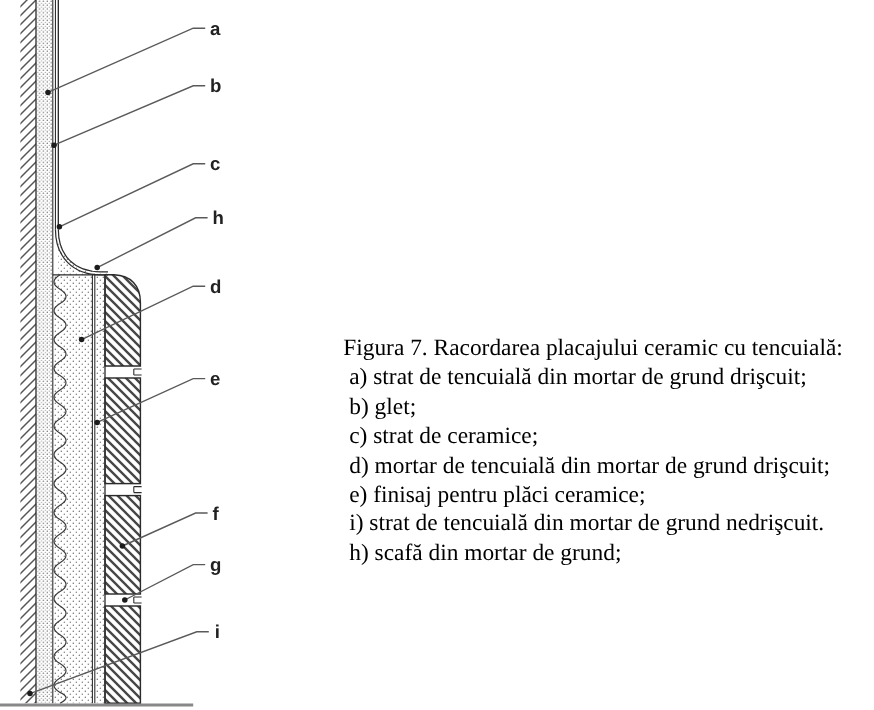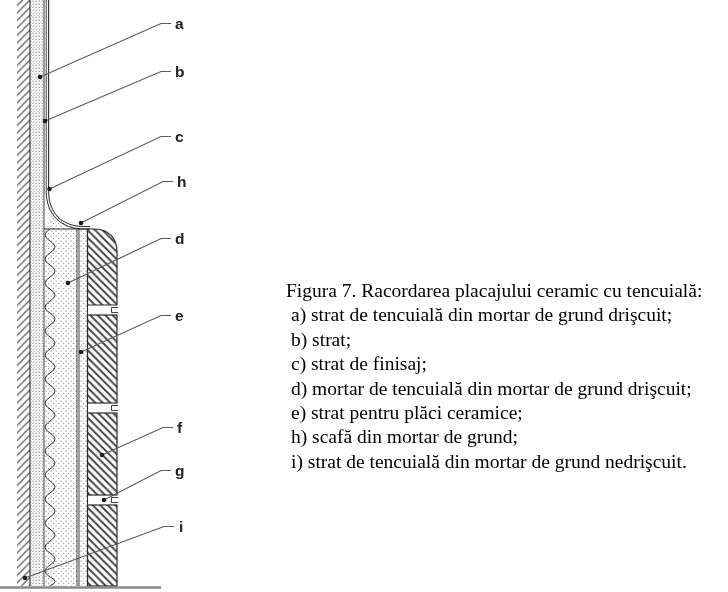--- a/index.html
+++ b/index.html
@@ -151,21 +151,21 @@
       <text class="callout-letter" x="175" y="321">e</text>
       <text class="callout-letter" x="177" y="433">f</text>
       <text class="callout-letter" x="175" y="476">g</text>
       <text class="callout-letter" x="179" y="532">i</text>
     </g>
   </svg>
 
   <div class="textblock">
     <div class="fig-title">Figura 7. Racordarea placajului ceramic cu tencuială:</div>
     <div class="legend-item">a) strat de tencuială din mortar de grund drişcuit;</div>
-    <div class="legend-item">b) strat;</div>
-    <div class="legend-item">c) strat de finisaj;</div>
+    <div class="legend-item">b) glet;</div>
+    <div class="legend-item">c) strat de ceramice;</div>
     <div class="legend-item">d) mortar de tencuială din mortar de grund drişcuit;</div>
-    <div class="legend-item">e) strat pentru plăci ceramice;</div>
+    <div class="legend-item">e) finisaj pentru plăci ceramice;</div>
+    <div class="legend-item">i) strat de tencuială din mortar de grund nedrişcuit.</div>
     <div class="legend-item">h) scafă din mortar de grund;</div>
-    <div class="legend-item">i) strat de tencuială din mortar de grund nedrişcuit.</div>
   </div>
 
 </div>
 
 </body></html>

